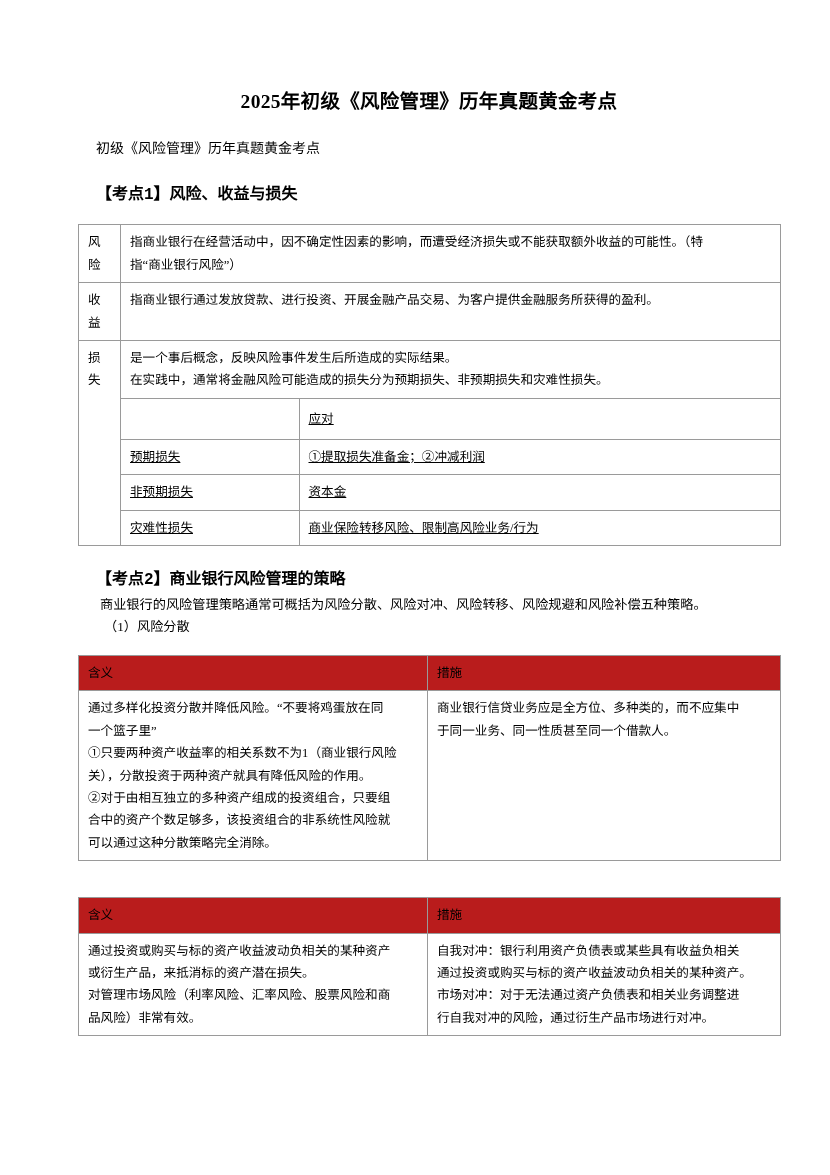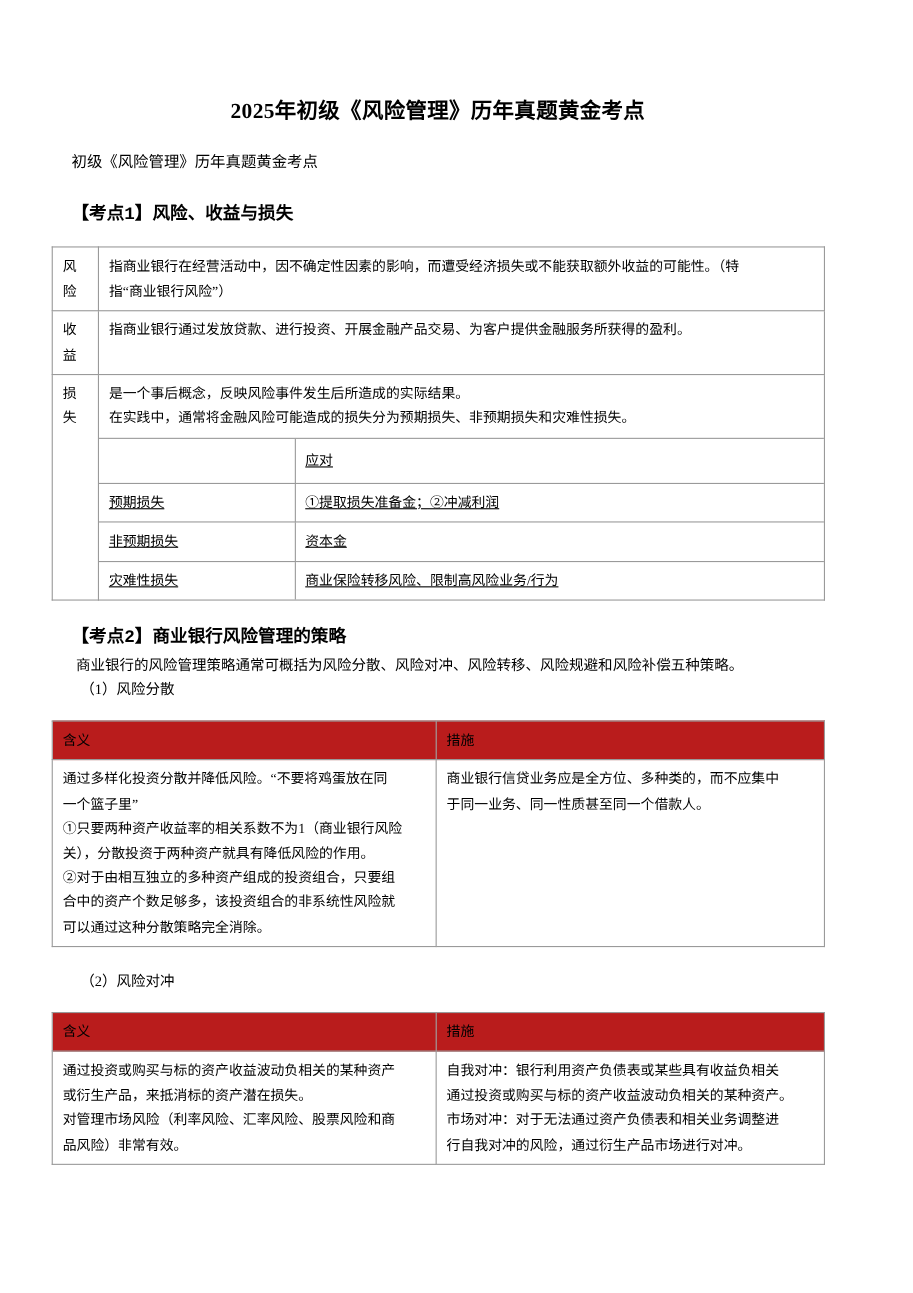--- a/index.html
+++ b/index.html
@@ -18,21 +18,21 @@
   .page {
     position: relative;
     width: 830px;
     height: 1175px;
     box-sizing: border-box;
     padding: 0;
     overflow: hidden;
   }
   .content {
     position: absolute;
-    left: 47px;
+    left: 78px;
     top: 0;
     width: 702px;
   }
 
   
   .doc-title {
     margin: 0;
     padding-top: 88px;
     font-size: 19.5px;
     font-weight: bold;
@@ -209,21 +209,20 @@
           <td>
             <span class="cellline">商业银行信贷业务应是全方位、多种类的，而不应集中</span>
             <span class="cellline">于同一业务、同一性质甚至同一个借款人。</span>
           </td>
         </tr>
       </tbody>
     </table>
 
     <div class="gap-after-table"></div>
 
-    <p class="sub-label">（2）风险对冲</p>
 
     <div class="gap-before-table"></div>
 
     <table class="doc-table">
       <colgroup>
         <col style="width:349px">
         <col style="width:353px">
       </colgroup>
       <tbody>
         <tr>

